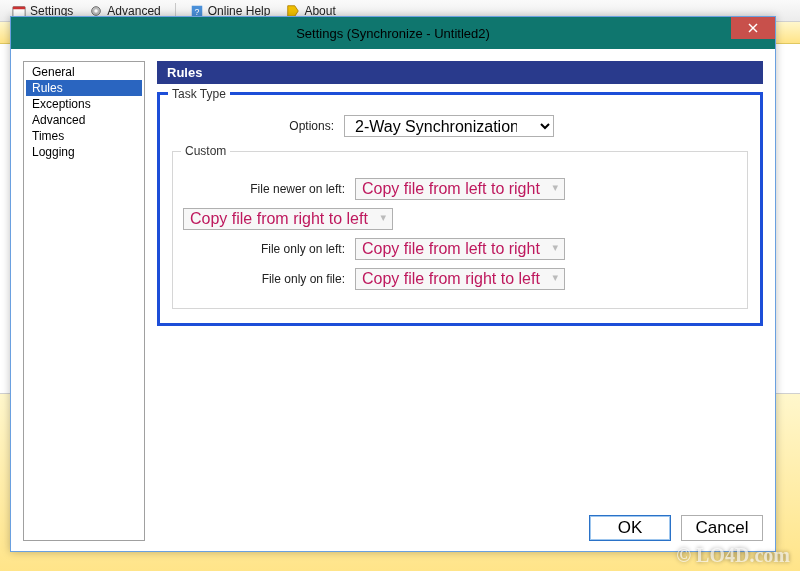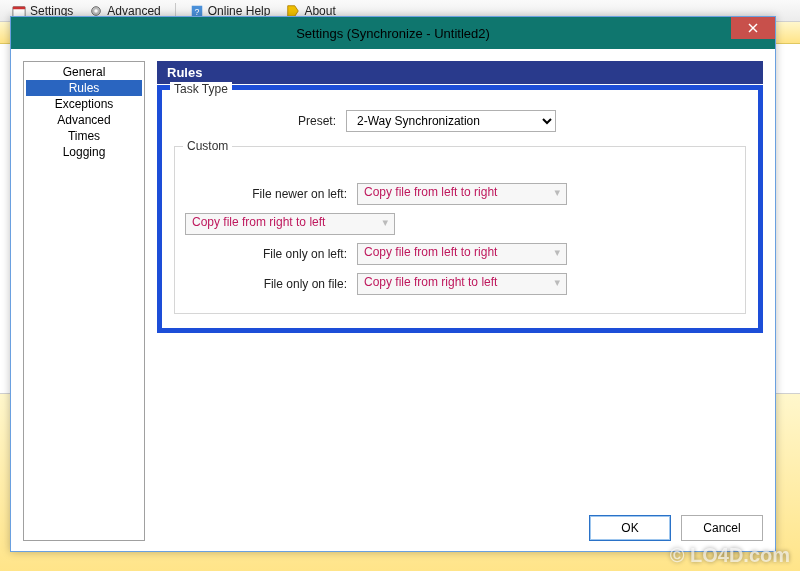--- a/index.html
+++ b/index.html
@@ -87,42 +87,41 @@
     border: 1px solid #a0a0a0;
     background: #fff;
     padding: 2px;
     display: flex;
     flex-direction: column;
   }
   .sidebar .nav-item {
     padding: 1px 6px;
     cursor: pointer;
     color: #000;
-    text-align: center;
   }
   .sidebar .nav-item.selected {
     background: #2a65c0;
     color: #fff;
   }
   .main {
     flex: 1;
     display: flex;
     flex-direction: column;
     position: relative;
   }
   .panel-header {
     background: #293a8c;
     color: #fff;
     font-weight: bold;
     padding: 4px 10px;
     font-size: 13px;
   }
   .groupbox {
-    border: 5px solid #1d4ed8;
-    margin-top: 1px;
+    border: 3px solid #1d4ed8;
+    margin-top: 8px;
     padding: 12px 12px 14px 12px;
     position: relative;
   }
   .groupbox > .legend {
     position: absolute;
     top: -8px; left: 8px;
     background: #fff;
     padding: 0 4px;
     color: #333;
   }
@@ -136,21 +135,21 @@
     text-align: right;
     padding-right: 10px;
     color: #222;
   }
   .form-row.sub .label {
     font-weight: normal;
     width: 172px;
   }
   select, .pseudo-select {
     font-family: inherit;
-    font-size: 12px;
+    font-size: 16px;
     height: 22px;
     border: 1px solid #b0b0b0;
     background: #fff;
     padding: 1px 20px 1px 6px;
     width: 210px;
     position: relative;
   }
   .pseudo-select.disabled {
     color: #be185d;
     background: #f7f7f7;
@@ -159,21 +158,21 @@
     content: "▾";
     position: absolute;
     right: 6px; top: 2px;
     color: #666;
     font-size: 11px;
   }
   .pseudo-select.disabled::after { color: #bbb; }
   .custom-group {
     border: 1px solid #d6d6d6;
     margin-top: 14px;
-    padding: 28px 10px 10px 10px;
+    padding: 18px 10px 10px 10px;
     position: relative;
   }
   .custom-group > .legend {
     position: absolute;
     top: -8px; left: 8px;
     background: #fff;
     padding: 0 4px;
     color: #333;
   }
   .dialog-buttons {
@@ -182,35 +181,36 @@
     display: flex;
     gap: 10px;
   }
   .btn {
     min-width: 82px;
     height: 26px;
     background: #fff;
     border: 1px solid #aeaeae;
     cursor: pointer;
     font-family: inherit;
-    font-size: 12px;
+    font-size: 17px;
   }
   .btn.primary {
     border: 1px solid #2a72c8;
     outline: 1px solid #9ec6ee;
     outline-offset: -2px;
   }
   .watermark {
     position: absolute;
     right: 10px; bottom: 4px;
     color: rgba(255,255,255,0.65);
     font-size: 20px;
     font-weight: bold;
     text-shadow: 0 0 4px rgba(0,0,0,0.4);
     pointer-events: none;
+    font-family: Liberation Serif, serif;
   }
 </style>
 </head>
 <body>
 
 <div class="bg-menubar">
   <div class="item">
     <span class="icon">
       <svg viewBox="0 0 16 16" width="14" height="14">
           <rect x="1" y="3" width="14" height="12" rx="1" fill="#fff" stroke="#777"></rect>
@@ -274,21 +274,21 @@
       <div class="nav-item">Logging</div>
     </div>
 
     <div class="main">
       <div class="panel-header">Rules</div>
 
       <div class="groupbox">
         <span class="legend">Task Type</span>
 
         <div class="form-row">
-          <div class="label">Preset:</div>
+          <div class="label">Options:</div>
           <select>
             <option>2-Way Synchronization</option>
           </select>
         </div>
 
         <div class="custom-group">
           <span class="legend">Custom</span>
 
           <div class="form-row sub">
             <div class="label">File newer on left:</div>

